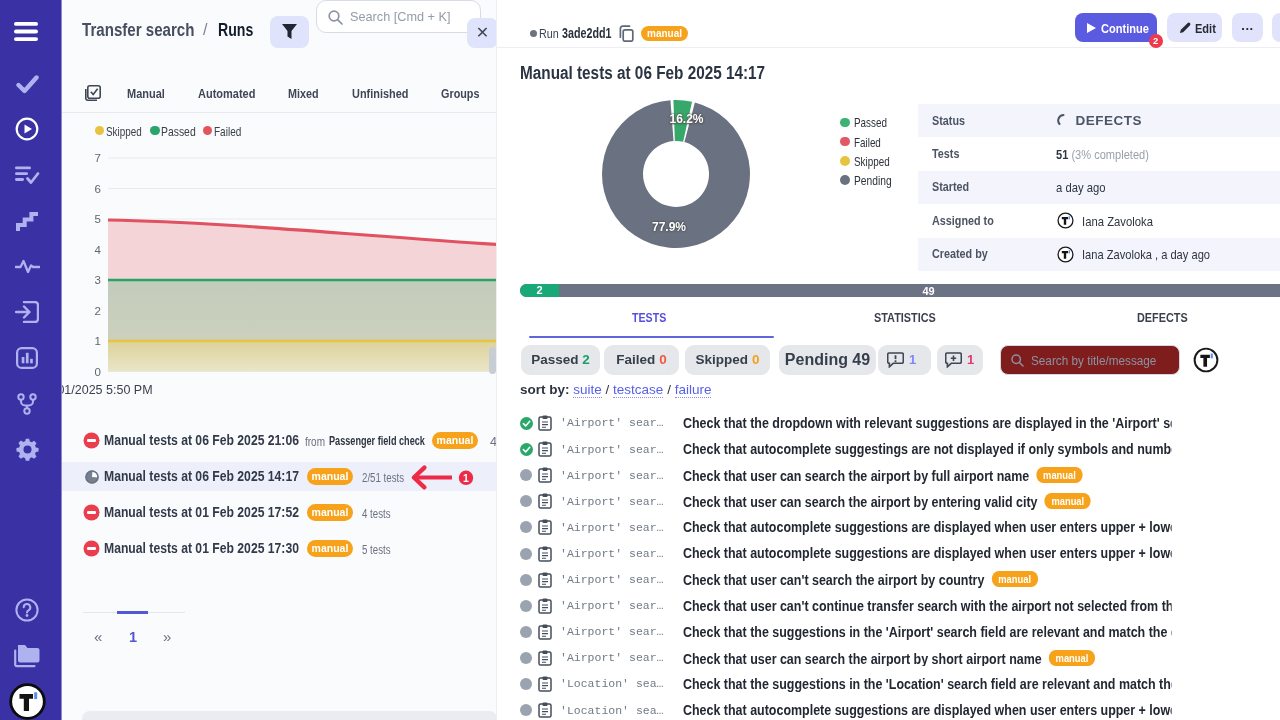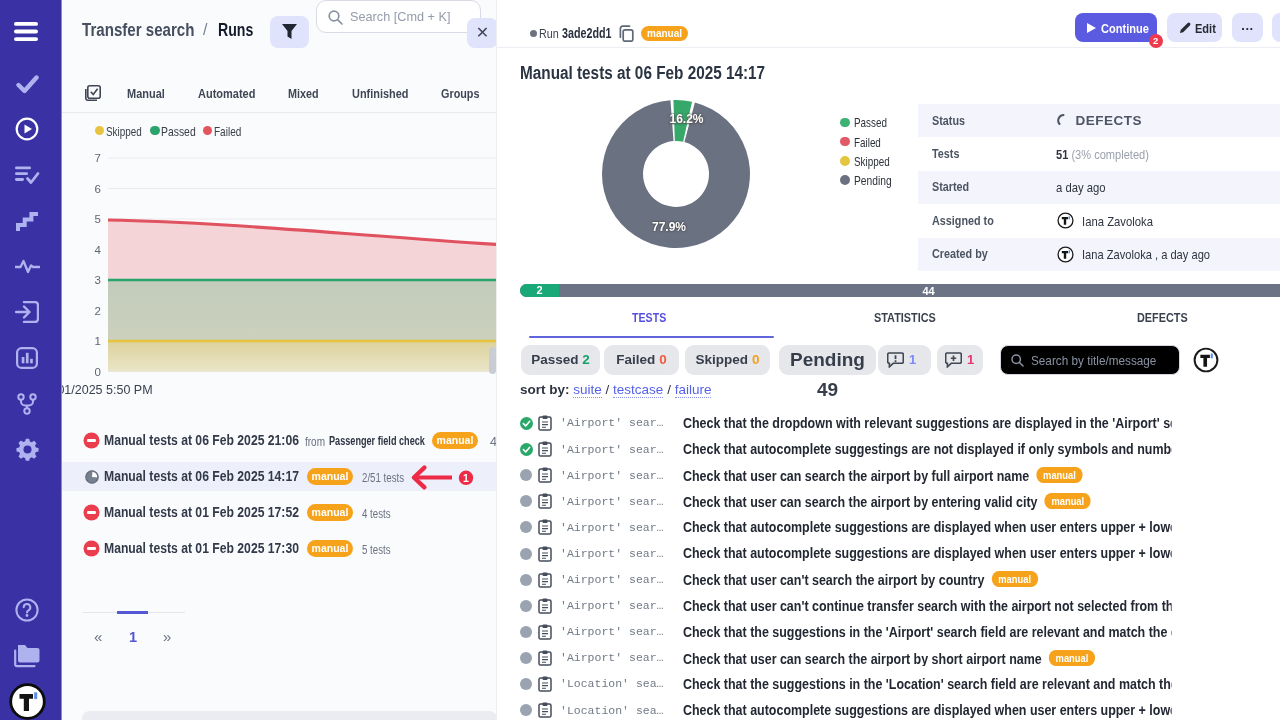--- a/index.html
+++ b/index.html
@@ -250,45 +250,45 @@
   </svg>
 <div class="abs sx" style="left:585px;top:213.5px;font-size:13.5px;color:#2f3540;transform:scaleX(0.837);">Iana Zavoloka</div>
 <svg class="abs" style="left:560px;top:245.8px;" width="17" height="17" viewBox="0 0 37 37">
     <circle cx="18.5" cy="18.5" r="16.2" fill="#fff" stroke="#1a1a1a" stroke-width="2.8"></circle>
     <path d="M10.5 11 H24 V15.8 H20 V28 H14.8 V15.8 H10.5 Z" fill="#141414"></path>
     <rect x="25.2" y="9.3" width="3" height="6.8" fill="#5b8def"></rect>
   </svg>
 <div class="abs sx" style="left:585px;top:247px;font-size:13.5px;color:#2f3540;transform:scaleX(0.824);">Iana Zavoloka , a day ago</div>
 <div class="abs" style="left:23px;top:283.5px;width:760px;height:13.5px;background:#6b7384;border-radius:7px 0 0 7px;"></div>
   <div class="abs" style="left:23px;top:283.5px;width:39px;height:13.5px;background:#19a878;border-radius:7px 0 0 7px;color:#fff;font-size:11px;font-weight:bold;text-align:center;line-height:13.5px;">2</div>
-<div class="abs" style="left:425.5px;top:285px;font-size:11px;color:#fff;font-weight:bold;">44</div>
+<div class="abs" style="left:425.5px;top:285px;font-size:11px;color:#fff;font-weight:bold;">49</div>
 <div class="abs sx" style="left:134.8px;top:311px;font-size:12.5px;color:#544fe0;font-weight:bold;transform:scaleX(0.85);">TESTS</div>
 <div class="abs sx" style="left:377.1px;top:311px;font-size:12.5px;color:#3a414d;font-weight:bold;transform:scaleX(0.87);">STATISTICS</div>
 <div class="abs sx" style="left:640px;top:311px;font-size:12.5px;color:#3a414d;font-weight:bold;transform:scaleX(0.868);">DEFECTS</div>
 <div class="abs" style="left:32px;top:335.5px;width:245px;height:2px;background:#6064dd;border-radius:2px;"></div>
 <div class="abs" style="left:24px;top:345px;width:79px;height:29.5px;background:#e6e7eb;border-radius:9px;font-size:13.5px;font-weight:bold;color:#373e4b;text-align:center;line-height:29.5px;">Passed <span style="color:#18a06b;">2</span></div>
 <div class="abs" style="left:107px;top:345px;width:75px;height:29.5px;background:#e6e7eb;border-radius:9px;font-size:13.5px;font-weight:bold;color:#373e4b;text-align:center;line-height:29.5px;">Failed <span style="color:#ef5b41;">0</span></div>
 <div class="abs" style="left:188px;top:345px;width:85px;height:29.5px;background:#e6e7eb;border-radius:9px;font-size:13.5px;font-weight:bold;color:#373e4b;text-align:center;line-height:29.5px;">Skipped <span style="color:#f3a01f;">0</span></div>
-<div class="abs" style="left:282px;top:345px;width:97px;height:29.5px;background:#e6e7eb;border-radius:9px;font-size:19px;font-weight:bold;color:#373e4b;text-align:center;line-height:29.5px;">Pending 49</div>
+<div class="abs" style="left:282px;top:345px;width:97px;height:29.5px;background:#e6e7eb;border-radius:9px;font-size:16px;font-weight:bold;color:#373e4b;text-align:center;line-height:29.5px;">Pending 49</div>
 <div class="abs" style="left:381px;top:345px;width:53px;height:29.5px;background:#e6e7eb;border-radius:9px;">
     <svg style="position:absolute;left:9px;top:7px;" width="17" height="16" viewBox="0 0 17 16">
       <path d="M2.2 1 H14.8 a1.5 1.5 0 0 1 1.5 1.5 V9.8 a1.5 1.5 0 0 1 -1.5 1.5 H6.2 L2.4 14.8 V11.3 H2.2 a1.5 1.5 0 0 1 -1.5 -1.5 V2.5 A1.5 1.5 0 0 1 2.2 1 Z" stroke="#3f4753" stroke-width="1.6" fill="none"></path>
       <rect x="7.6" y="3.3" width="1.8" height="3.8" fill="#3f4753"></rect>
         <rect x="7.6" y="8.3" width="1.8" height="1.8" fill="#3f4753"></rect>
     </svg>
     <span class="abs" style="left:31px;top:7px;font-size:13px;font-weight:bold;color:#7d88f8;">1</span>
   </div>
   <div class="abs" style="left:440px;top:345px;width:46px;height:29.5px;background:#e6e7eb;border-radius:9px;">
     <svg style="position:absolute;left:8px;top:7px;" width="17" height="16" viewBox="0 0 17 16">
       <path d="M2.2 1 H14.8 a1.5 1.5 0 0 1 1.5 1.5 V9.8 a1.5 1.5 0 0 1 -1.5 1.5 H6.2 L2.4 14.8 V11.3 H2.2 a1.5 1.5 0 0 1 -1.5 -1.5 V2.5 A1.5 1.5 0 0 1 2.2 1 Z" stroke="#3f4753" stroke-width="1.6" fill="none"></path>
       <path d="M8.5 3.5 V9 M5.8 6.2 H11.2" stroke="#3f4753" stroke-width="1.6"></path>
     </svg>
     <span class="abs" style="left:30px;top:7px;font-size:13px;font-weight:bold;color:#e73673;">1</span>
   </div>
-  <div class="abs" style="left:503px;top:345px;width:180px;height:30px;background:#000000;border:1px solid #d5d8e0;border-radius:8px;">
+  <div class="abs" style="left:503px;top:345px;width:180px;height:30px;background:#7f1d1d;border:1px solid #d5d8e0;border-radius:8px;">
     <svg style="position:absolute;left:10px;top:8px;" width="13" height="13" viewBox="0 0 13 13">
         <circle cx="5.2" cy="5.2" r="4.2" stroke="#8a92a2" stroke-width="1.5" fill="none"></circle>
         <path d="M8.5 8.5 L12 12" stroke="#8a92a2" stroke-width="1.5" stroke-linecap="round"></path>
       </svg>
     <span class="abs sx" style="left:30px;top:7.5px;font-size:12.5px;color:#8a93a3;transform:scaleX(0.94);">Search by title/message</span>
   </div>
 <svg class="abs" style="left:696px;top:347px;" width="26" height="26" viewBox="0 0 37 37">
     <circle cx="18.5" cy="18.5" r="16.2" fill="#fff" stroke="#1a1a1a" stroke-width="2.8"></circle>
     <path d="M10.5 11 H24 V15.8 H20 V28 H14.8 V15.8 H10.5 Z" fill="#141414"></path>
     <rect x="25.2" y="9.3" width="3" height="6.8" fill="#5b8def"></rect>

